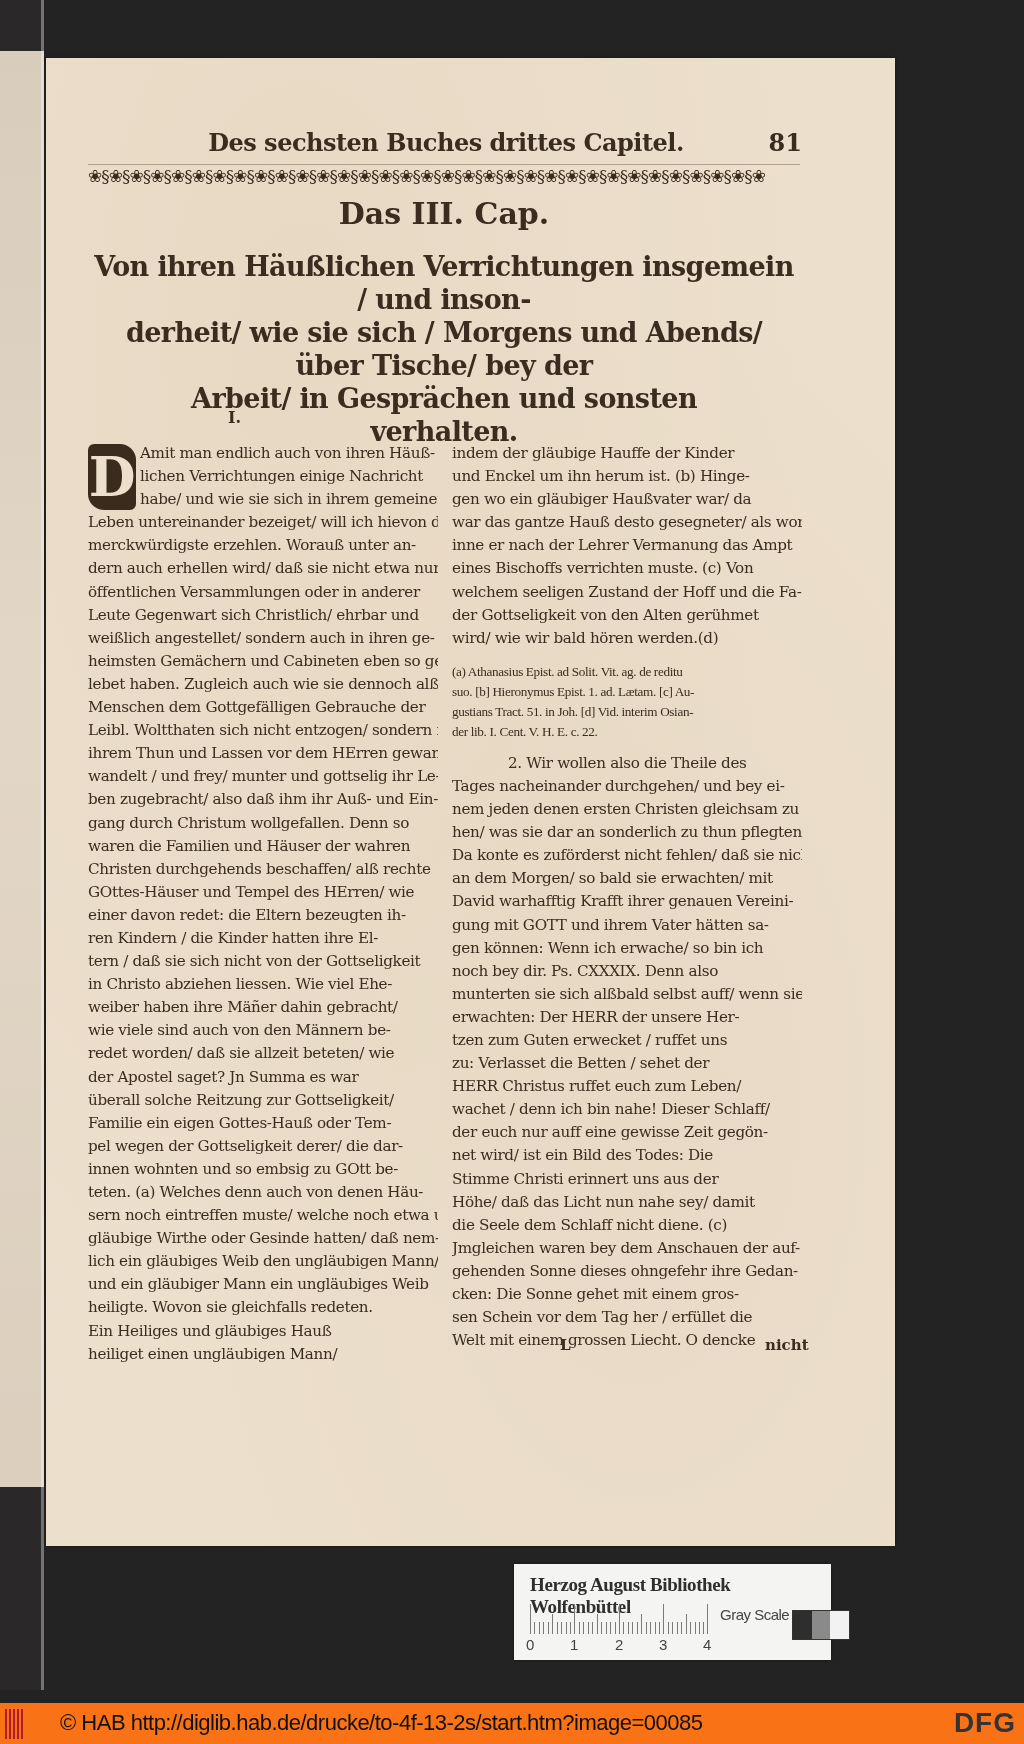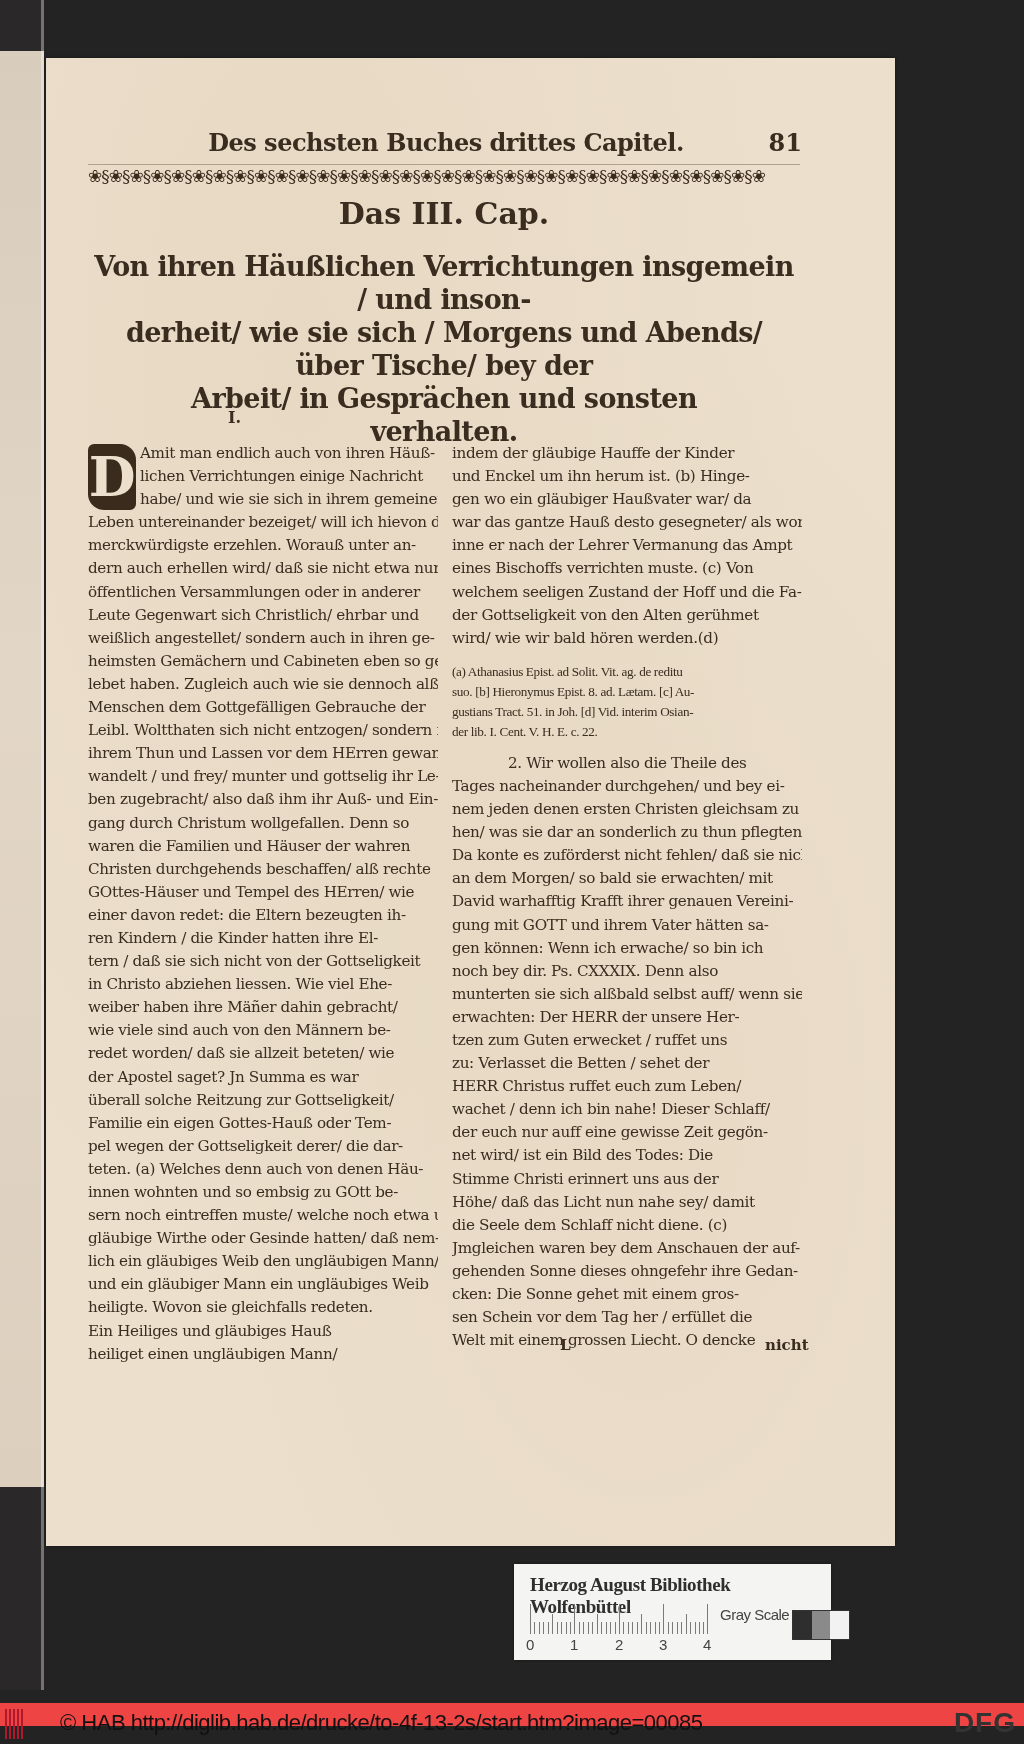--- a/index.html
+++ b/index.html
@@ -94,22 +94,22 @@
     position: absolute; left: 206px; top: 42px; font-family: "Liberation Sans", sans-serif;
     font-size: 15px; color: #444; letter-spacing: -0.5px;
   }
   .gray-swatches {
     position: absolute; left: 278px; top: 46px; width: 56px; height: 28px;
     display: flex; border: 1px solid #333;
   }
   .gray-swatches div { flex: 1; }
 
   .footer {
-    position: absolute; left: 0; top: 1703px; width: 1024px; height: 23px;
-    background: #ef4444;
+    position: absolute; left: 0; top: 1703px; width: 1024px; height: 41px;
+    background: #f97316;
   }
   .footer .logo {
     position: absolute; left: 5px; top: 6px; width: 20px; height: 30px;
     background: repeating-linear-gradient(90deg, #b0192b 0 2px, transparent 2px 4px);
   }
   .footer .url {
     position: absolute; left: 60px; top: 7px;
     font-family: "Liberation Sans", sans-serif; font-size: 22px; color: #111;
     letter-spacing: -0.5px;
   }
@@ -170,22 +170,22 @@
   <span class="line">ren Kindern / die Kinder hatten ihre El-</span>
   <span class="line">tern / daß sie sich nicht von der Gottseligkeit</span>
   <span class="line">in Christo abziehen liessen. Wie viel Ehe-</span>
   <span class="line">weiber haben ihre Mäñer dahin gebracht/</span>
   <span class="line">wie viele sind auch von den Männern be-</span>
   <span class="line">redet worden/ daß sie allzeit beteten/ wie</span>
   <span class="line">der Apostel saget? Jn Summa es war</span>
   <span class="line">überall solche Reitzung zur Gottseligkeit/</span>
   <span class="line">Familie ein eigen Gottes-Hauß oder Tem-</span>
   <span class="line">pel wegen der Gottseligkeit derer/ die dar-</span>
+  <span class="line">innen wohnten und so embsig zu GOtt be-</span>
   <span class="line">teten. (a) Welches denn auch von denen Häu-</span>
-  <span class="line">innen wohnten und so embsig zu GOtt be-</span>
   <span class="line">sern noch eintreffen muste/ welche noch etwa un-</span>
   <span class="line">gläubige Wirthe oder Gesinde hatten/ daß nem-</span>
   <span class="line">lich ein gläubiges Weib den ungläubigen Mann/</span>
   <span class="line">und ein gläubiger Mann ein ungläubiges Weib</span>
   <span class="line">heiligte. Wovon sie gleichfalls redeten.</span>
   <span class="line">Ein Heiliges und gläubiges Hauß</span>
   <span class="line">heiliget einen ungläubigen Mann/</span>
 </div>
 
 <div class="col col-right ink">
@@ -194,21 +194,21 @@
   <span class="line">gen wo ein gläubiger Haußvater war/ da</span>
   <span class="line">war das gantze Hauß desto gesegneter/ als wor-</span>
   <span class="line">inne er nach der Lehrer Vermanung das Ampt</span>
   <span class="line">eines Bischoffs verrichten muste. (c) Von</span>
   <span class="line">welchem seeligen Zustand der Hoff und die Fa-</span>
   <span class="line">der Gottseligkeit von den Alten gerühmet</span>
   <span class="line">wird/ wie wir bald hören werden.(d)</span>
 
   <div class="notes">
     <span class="line">(a) Athanasius Epist. ad Solit. Vit. ag. de reditu</span>
-    <span class="line">suo. [b] Hieronymus Epist. 8. ad. Lætam. [c] Au-</span>
+    <span class="line">suo. [b] Hieronymus Epist. 1. ad. Lætam. [c] Au-</span>
     <span class="line">gustians Tract. 51. in Joh. [d] Vid. interim Osian-</span>
     <span class="line">der lib. I. Cent. V. H. E. c. 22.</span>
   </div>
 
   <span class="line" style="padding-left:56px">2. Wir wollen also die Theile des</span>
   <span class="line">Tages nacheinander durchgehen/ und bey ei-</span>
   <span class="line">nem jeden denen ersten Christen gleichsam zu se-</span>
   <span class="line">hen/ was sie dar an sonderlich zu thun pflegten.</span>
   <span class="line">Da konte es zuförderst nicht fehlen/ daß sie nicht</span>
   <span class="line">an dem Morgen/ so bald sie erwachten/ mit</span>

